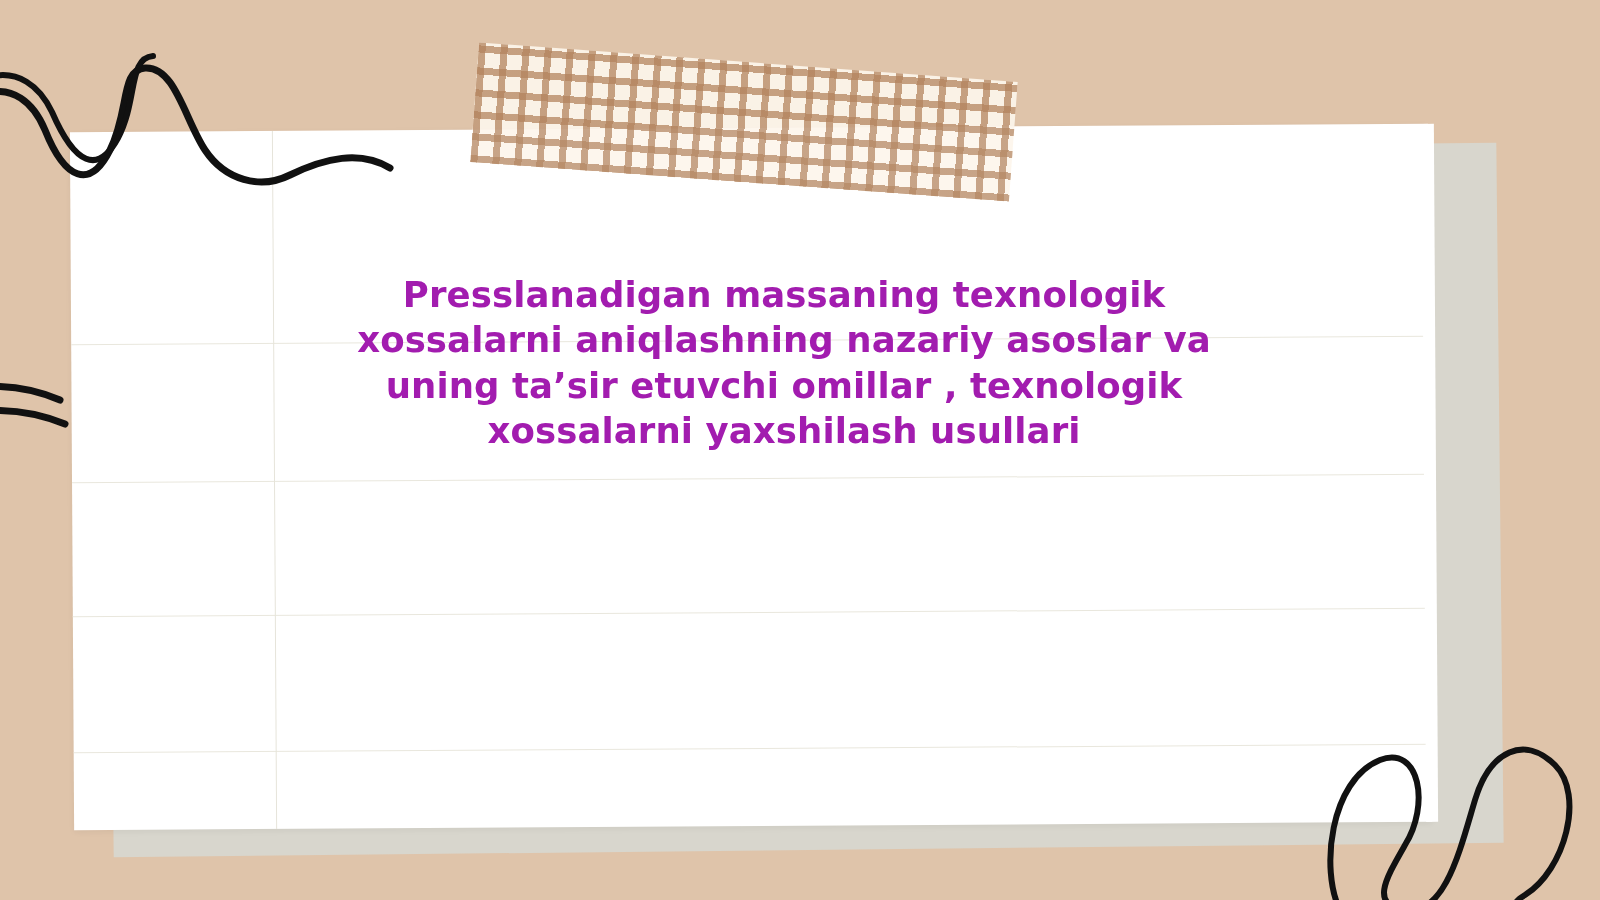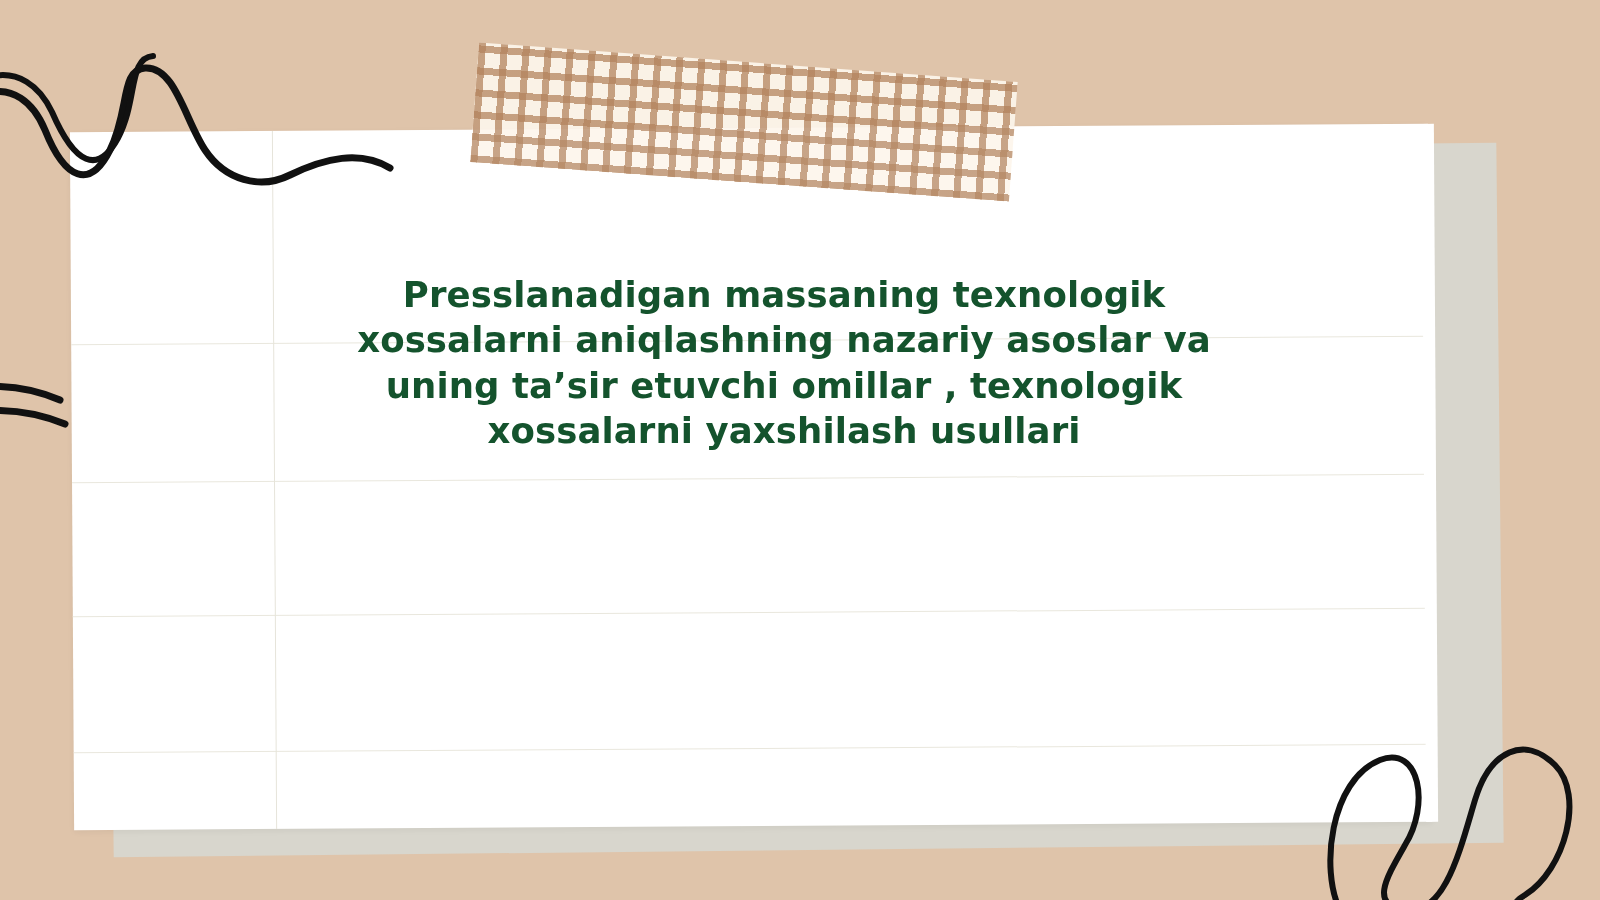--- a/index.html
+++ b/index.html
@@ -97,21 +97,21 @@
     top: 272px;
     width: 968px;
     text-align: center;
   }
   .title-text {
     margin: 0;
     font-family: "DejaVu Sans", sans-serif;
     font-weight: 700;
     font-size: 35.5px;
     line-height: 1.28;
-    color: #14532d;
+    color: #a21caf;
     letter-spacing: 0.1px;
   }
 
   
   .doodle {
     position: absolute;
     pointer-events: none;
   }
   .doodle-top-left { left: -30px; top: 40px; }
   .doodle-mid-left { left: -30px; top: 370px; }

